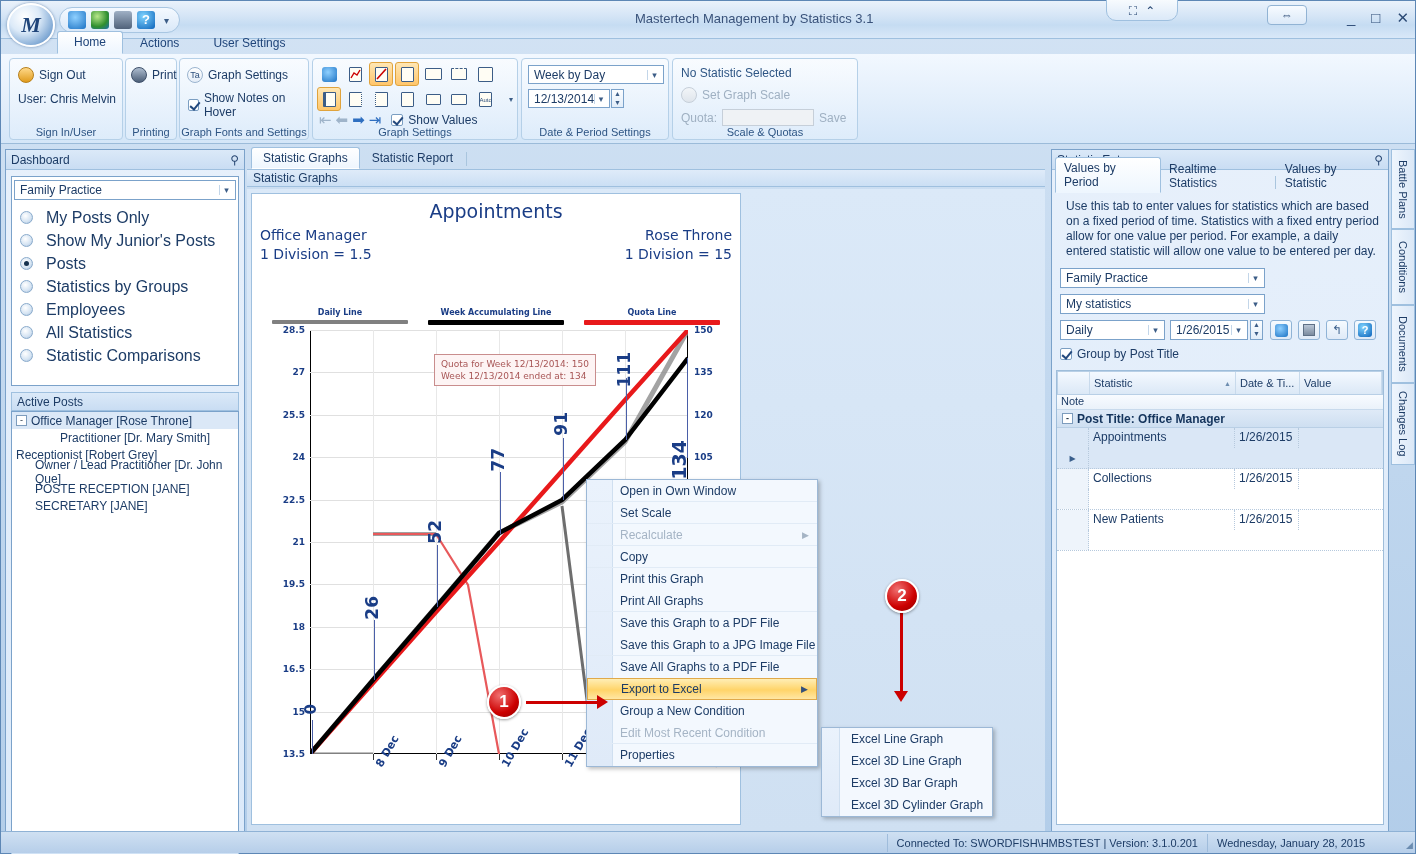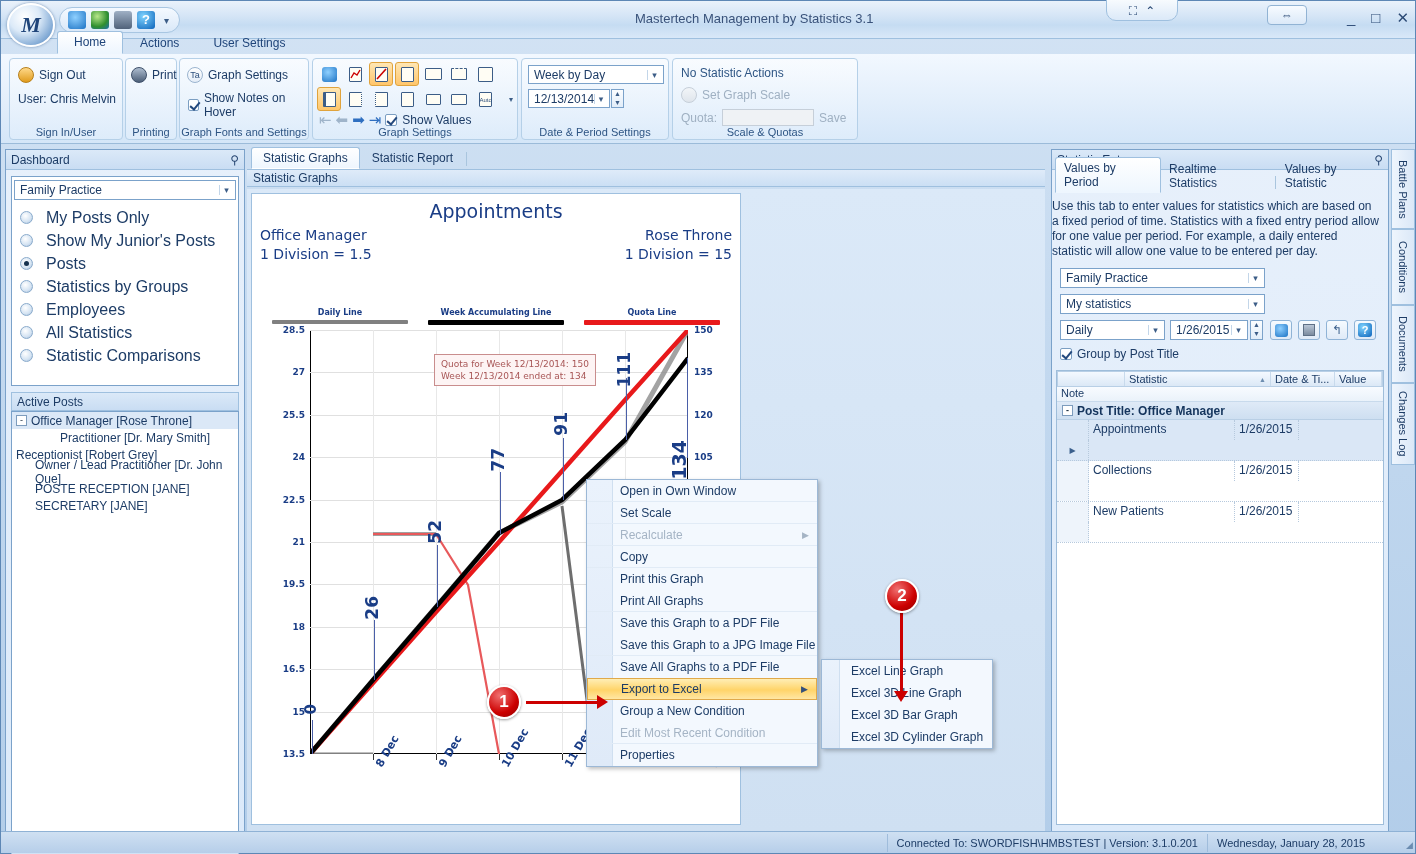--- a/index.html
+++ b/index.html
@@ -236,21 +236,21 @@
   .ctxitem { position:relative; height:22px; display:flex; align-items:center; padding-left:33px;
              font-size:12px; color:#1d3c66; border-bottom:1px solid #e1ebf6; }
   .ctxitem.dim { color:#a5b4c5; }
   .ctxitem.hl {
     background: linear-gradient(180deg,#ffeeb5,#ffd469 55%,#ffe7a4);
     border:1px solid #e0a94a; color:#1d3c66;
   }
   .ctxitem .sub { margin-left:auto; margin-right:8px; font-size:9px; color:#34507a; }
   .ctxitem.dim .sub { color:#a5b4c5; }
   .submenu {
-    position:absolute; left:820px; top:658px; width:172px;
+    position:absolute; left:820px; top:726px; width:172px;
     background:#f3f8fe; border:1px solid #9cb8d6;
     box-shadow: 2px 2px 4px rgba(0,0,0,.25); z-index: 60;
   }
   .submenu .ctx-gutter { width:18px; }
   .subitem { height:22px; display:flex; align-items:center; padding-left:29px;
              font-size:12px; color:#1d3c66; }
 
   
   .callout {
     position:absolute; width:34px; height:34px; border-radius:50%;
@@ -264,24 +264,24 @@
   
   .rightpanel {
     position:absolute; left:1050px; top:148px; width:338px; height:684px;
     background: linear-gradient(180deg,#e7f0fb,#dceafa); border:1px solid #7ba2ca;
   }
   .rtabs { display:flex; height:21px; align-items:flex-end; padding-left:3px; margin-top:2px; }
   .rtb { padding:3px 8px; font-size:12px; color:#1d3c66; }
   .rtb.active { background:linear-gradient(180deg,#ffffff,#eef6fe);
                 border:1px solid #9fc0df; border-bottom-color:#eef6fe; border-radius:3px 3px 0 0; }
   .rtb-div { width:1px; height:13px; background:#a9c5de; margin:0 1px 4px; }
-  .help-txt { padding:6px 8px 0 0; font-size:12px; color:#1d3c66; line-height:15px; }
+  .help-txt { padding:6px 8px 0 14px; font-size:12px; color:#1d3c66; line-height:15px; }
   .grid-head {
-    display:flex; height:16px; background:linear-gradient(180deg,#f4f9ff,#dbe8f6);
-    border:1px solid #b8cfe6; font-size:11px; color:#1d3c66;padding-left:35px;
+    display:flex; height:24px; background:linear-gradient(180deg,#f4f9ff,#dbe8f6);
+    border:1px solid #b8cfe6; font-size:11px; color:#1d3c66;
   }
   .gh { padding:1px 4px; border-right:1px solid #c8daec; display:flex; align-items:center; }
   .grow { display:flex; font-size:12px; color:#1d3c66; }
   .vtabs { position:absolute; left:1390px; top:148px; width:24px; height:300px; }
   .vtab {
     width:24px; border:1px solid #9fc0df; background:linear-gradient(90deg,#eef5fd,#dbe8f7);
     color:#1d3c66; font-size:11px;
     writing-mode: vertical-rl; text-orientation: mixed;
     display:flex; align-items:center; justify-content:center; padding:6px 0;
   }
@@ -417,21 +417,21 @@
           </div>
         <div class="gbtn">
             <span style="font-size:8px;color:#3c5d87;">▾</span>
           </div>
       </div>
       <div style="position:absolute;left:6px;top:52px;display:flex;gap:4px;align-items:center;">
         <span class="arrowb dim">⇤</span>
         <span class="arrowb dim">⬅</span>
         <span class="arrowb">➡</span>
         <span class="arrowb">⇥</span>
-        <span class="rbtn" style="text-align:right;">
+        <span class="rbtn" style="margin-left:6px;text-align:right;">
           <span class="chk on"></span>
           <span>Show Values</span>
         </span>
       </div>
       <div class="glabel">Graph Settings</div>
     </div>
 
     <div class="rgroup" style="left:520px; width:148px;">
       <div class="cbox" style="position:absolute;left:6px;top:6px;width:136px;height:19px;">
         <span>Week by Day</span>
@@ -444,21 +444,21 @@
         </div>
         <span class="spin">
             <i>▲</i>
             <i>▼</i>
           </span>
       </div>
       <div class="glabel">Date &amp; Period Settings</div>
     </div>
 
     <div class="rgroup" style="left:671px; width:186px;">
-      <div style="position:absolute;left:8px;top:7px;font-size:12px;color:#2e5584;">No Statistic Actions</div>
+      <div style="position:absolute;left:8px;top:7px;font-size:12px;color:#2e5584;">No Statistic Selected</div>
       <div class="rbtn" style="position:absolute;left:8px;top:28px;color:#9fb0c2;">
         <span class="sq" style="background:linear-gradient(180deg,#f2f5f8,#dfe5ec);border:1px solid #c6cfd9;"></span>
         <span>Set Graph Scale</span>
       </div>
       <div style="position:absolute;left:8px;top:50px;display:flex;align-items:center;gap:5px;">
         <span style="font-size:12px;color:#9fb0c2;">Quota:</span>
         <span style="width:92px;height:17px;border:1px solid #c6cfd9;background:#eff2f5;" title=""></span>
         <span style="font-size:12px;color:#9fb0c2;">Save</span>
       </div>
       <div class="glabel">Scale &amp; Quotas</div>

